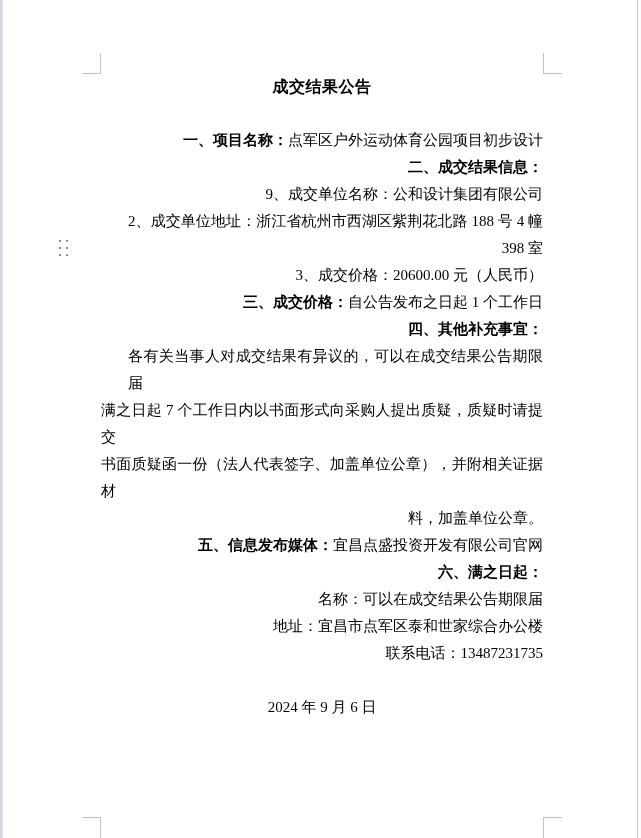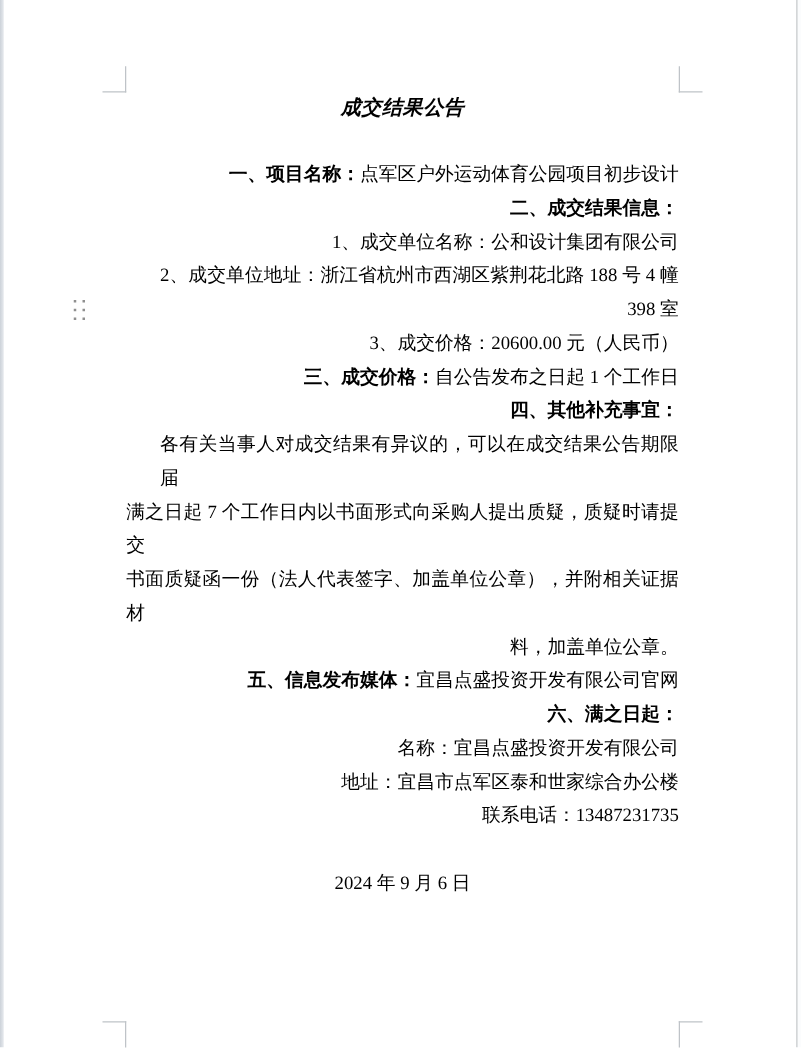--- a/index.html
+++ b/index.html
@@ -23,21 +23,21 @@
   .crop.br{left:543px;top:817px;width:18px;height:21px;border-left:1px solid #bfc3c8;border-top:1px solid #bfc3c8;}
   .content{
     position:absolute;left:101px;top:73px;width:442px;
     font-size:15px;
   }
   .line{min-height:27px;line-height:27px;white-space:pre-wrap;text-align:right;}
   .line.center{text-align:center;}
   .line.right{text-align:center;}
   .line.justify{white-space:normal;text-align:justify;text-align-last:justify;}
   .line.indent{padding-left:27px;}
-  .line.title{font-size:16px;font-weight:bold;letter-spacing:0.5px;font-style:italic;}
+  .line.title{font-size:16px;font-weight:bold;letter-spacing:0.5px;}
   .line .b{font-weight:bold;}
   .drag-handle{
     position:absolute;left:57px;top:238px;width:13px;height:20px;
     display:grid;grid-template-columns:repeat(2,2px);grid-template-rows:repeat(3,2px);
     gap:5px 5px;align-content:center;justify-content:center;cursor:grab;
   }
   .drag-handle i{display:block;width:2px;height:2px;background:#8f8f8f;}
 </style>
 </head>
 <body>
@@ -54,30 +54,30 @@
   <span style="display:contents">
     <i></i><i></i><i></i><i></i><i></i><i></i>
   </span>
 </div>
 
 <div class="content" id="doc-lines">
     <div class="line title center"><span class="b">成交结果公告</span></div>
     <div class="line"></div>
     <div class="line"><span class="b">一、项目名称：</span><span>点军区户外运动体育公园项目初步设计</span></div>
     <div class="line"><span class="b">二、成交结果信息：</span></div>
-    <div class="line indent"><span>1、成交单位名称：公和设计集团有限公司</span></div>
+    <div class="line indent"><span>9、成交单位名称：公和设计集团有限公司</span></div>
     <div class="line justify indent"><span>2、成交单位地址：浙江省杭州市西湖区紫荆花北路 188 号 4 幢</span></div>
     <div class="line"><span>398 室</span></div>
     <div class="line indent"><span>3、成交价格：20600.00 元（人民币）</span></div>
     <div class="line"><span class="b">三、成交价格：</span><span>自公告发布之日起 1 个工作日</span></div>
     <div class="line"><span class="b">四、其他补充事宜：</span></div>
     <div class="line justify indent"><span>各有关当事人对成交结果有异议的，可以在成交结果公告期限届</span></div>
     <div class="line justify"><span>满之日起 7 个工作日内以书面形式向采购人提出质疑，质疑时请提交</span></div>
     <div class="line justify"><span>书面质疑函一份（法人代表签字、加盖单位公章），并附相关证据材</span></div>
     <div class="line"><span>料，加盖单位公章。</span></div>
     <div class="line"><span class="b">五、信息发布媒体：</span><span>宜昌点盛投资开发有限公司官网</span></div>
     <div class="line"><span class="b">六、满之日起：</span></div>
-    <div class="line indent"><span>名称：宜昌点盛投资开发有限公司</span></div>
+    <div class="line indent"><span>名称：可以在成交结果公告期限届</span></div>
     <div class="line indent"><span>地址：宜昌市点军区泰和世家综合办公楼</span></div>
     <div class="line indent"><span>联系电话：13487231735</span></div>
     <div class="line"></div>
     <div class="line right"><span>2024 年 9 月 6 日</span></div>
   </div>
 
 </body></html>

